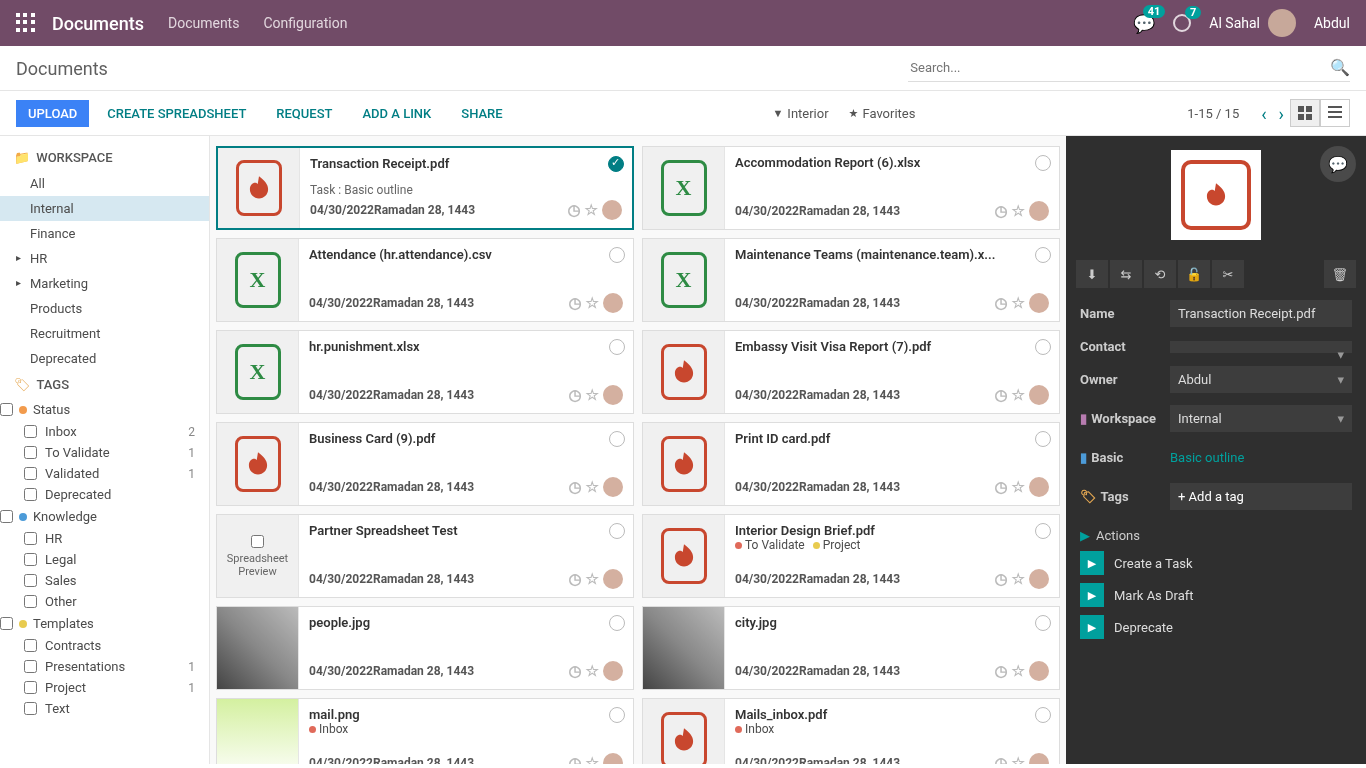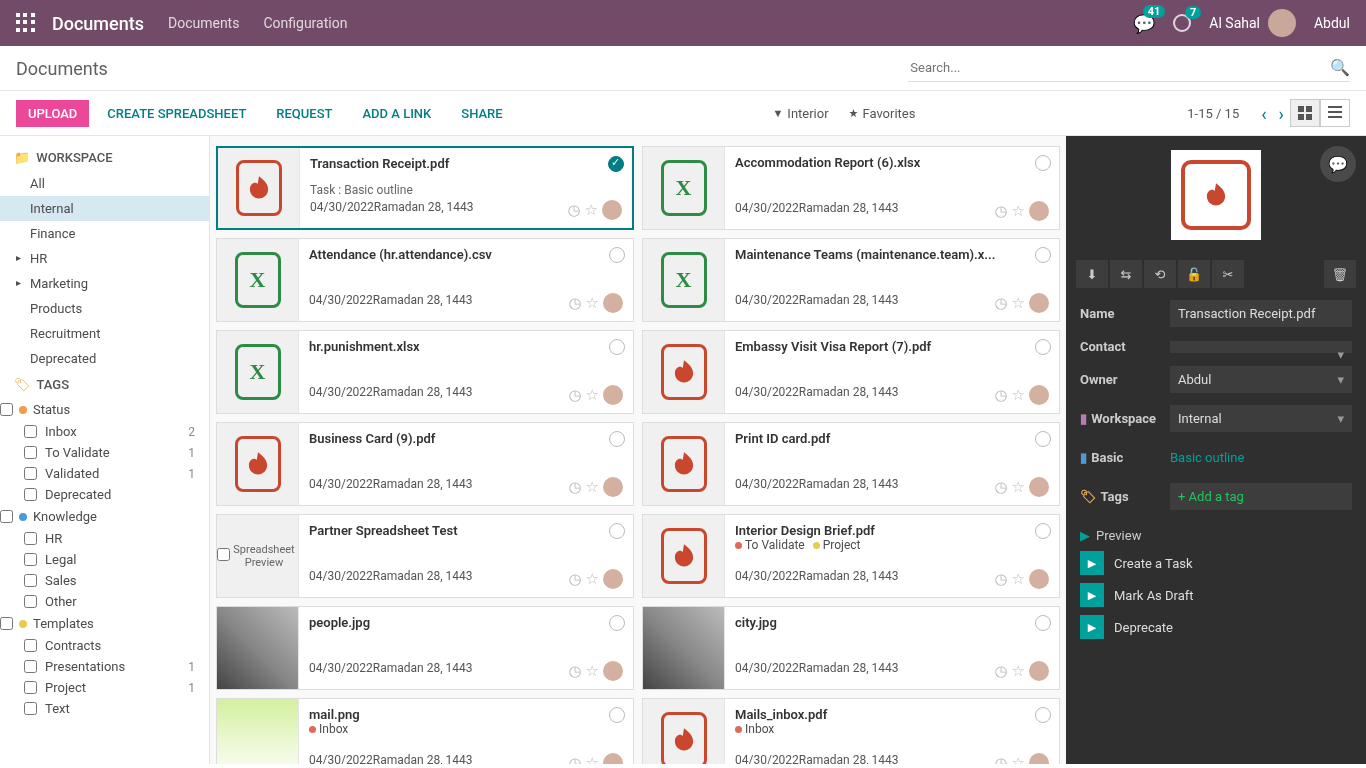--- a/index.html
+++ b/index.html
@@ -23,21 +23,21 @@
 
 .header { display: flex; align-items: center; padding: 8px 16px; border-bottom: 1px solid #e5e5e5; }
 .header .title { font-size: 18px; color: #5f5f5f; }
 .header .search { flex: 1; margin-left: 60%; position: relative; }
 .header .search input { width: 100%; border: none; border-bottom: 1px solid #ddd; padding: 6px 24px 6px 2px; font-size: 13px; outline: none; }
 .header .search .search-icon { position: absolute; right: 0; top: 4px; font-size: 16px; color: #666; }
 
 
 .toolbar { display: flex; align-items: center; padding: 8px 16px; border-bottom: 1px solid #e5e5e5; }
 .toolbar .btn { padding: 6px 12px; font-size: 13px; font-weight: 500; margin-right: 6px; cursor: pointer; border: none; background: none; }
-.toolbar .btn-primary { background: #ec4899; color: #fff; }
+.toolbar .btn-primary { background: #3b82f6; color: #fff; }
 .toolbar .btn-link { color: #017e84; }
 .toolbar .spacer { flex: 1; }
 .toolbar .filter-btn { display: inline-flex; align-items: center; color: #555; margin-right: 20px; cursor: pointer; }
 .toolbar .filter-btn .i { margin-right: 4px; font-size: 11px; }
 .toolbar .pager { margin-right: 16px; color: #555; }
 .toolbar .arrow { color: #017e84; font-size: 18px; margin: 0 6px; cursor: pointer; }
 .toolbar .view-toggle { display: flex; }
 .toolbar .view-btn { width: 30px; height: 28px; border: 1px solid #ccc; display: flex; align-items: center; justify-content: center; cursor: pointer; }
 .toolbar .view-btn.active { background: #efefef; }
 
@@ -68,29 +68,29 @@
 .card .thumb .file-icon { width: 46px; height: 56px; border: 3px solid; border-radius: 8px; display: flex; align-items: center; justify-content: center; font-size: 22px; font-weight: bold; font-family: serif; }
 .card .thumb .pdf { border-color: #c8472e; color: #c8472e; }
 .card .thumb .xls { border-color: #2e8b44; color: #2e8b44; }
 .card .thumb.img { padding: 0; }
 .card .thumb.img div { width: 100%; height: 100%; background: linear-gradient(45deg,#444,#888,#bbb); }
 .card .info { flex: 1; padding: 8px 10px; display: flex; flex-direction: column; justify-content: space-between; }
 .card .info .title { font-weight: 600; color: #333; font-size: 13px; white-space: nowrap; overflow: hidden; text-overflow: ellipsis; }
 .card .info .subtitle { font-size: 12px; color: #666; margin-top: 12px; }
 .card .info .tags-row { font-size: 12px; }
 .card .info .tags-row .tdot { display: inline-block; width: 7px; height: 7px; border-radius: 50%; margin-right: 3px; }
-.card .info .footer-row { display: flex; align-items: flex-start; justify-content: space-between; }
+.card .info .footer-row { display: flex; align-items: center; justify-content: space-between; font-weight: bold; }
 .card .info .date { font-size: 12px; color: #555; }
 .card .info .icons { display: flex; align-items: center; gap: 4px; }
 .card .info .icons span { color: #bbb; font-size: 15px; }
 .card .info .icons .av { width: 20px; height: 20px; border-radius: 50%; background: #d4b0a0; }
 .card .sel-circle { position: absolute; top: 8px; right: 8px; width: 16px; height: 16px; border: 1.5px solid #bbb; border-radius: 50%; cursor: pointer; }
 .card.selected .sel-circle { background: #017e84; border-color: #017e84; }
 .card.selected .sel-circle::after { content: "✓"; color: #fff; font-size: 11px; position: absolute; top: -1px; left: 2px; }
-.card .thumb.text { font-size: 11px; text-align: center; color: #666; flex-direction: row; }
+.card .thumb.text { font-size: 11px; text-align: center; color: #666; flex-direction: column; }
 
 
 .details { width: 300px; background: #2f2f2f; color: #ddd; overflow-y: auto; position: relative; }
 .details .preview { text-align: center; padding: 14px 0; }
 .details .preview .file-icon { display: inline-flex; width: 90px; height: 90px; background: #fff; padding: 10px; }
 .details .preview .file-icon div { width: 100%; height: 100%; border: 4px solid #c8472e; border-radius: 10px; display: flex; align-items: center; justify-content: center; }
 .details .toolbar-icons { display: flex; padding: 6px 10px; gap: 2px; align-items: center; }
 .details .toolbar-icons .tib { width: 32px; height: 28px; background: #3d3d3d; display: flex; align-items: center; justify-content: center; color: #ccc; font-size: 13px; cursor: pointer; }
 .details .toolbar-icons .tib.last { margin-left: auto; }
 .details .field-row { display: flex; align-items: center; padding: 6px 14px; }
@@ -622,25 +622,25 @@
           <span style="color:#4c9bd8">▮</span>
           <span>Basic</span>
         </div>
       <div class="val link">Basic outline</div>
     </div>
     <div class="field-row">
       <div class="lbl">
           <span style="color:#e5a852">🏷</span>
           <span>Tags</span>
         </div>
-      <div class="val" style="color:#22c55e">+ Add a tag</div>
+      <div class="val" style="color:#ffffff">+ Add a tag</div>
     </div>
     <div class="actions-head">
       <span style="color:#00a09d">▶</span>
-      <span>Preview</span>
+      <span>Actions</span>
     </div>
     <div id="actions-list">
         <div class="action-btn">
           <div class="play">▶</div>
           <span>Create a Task</span>
         </div>
         <div class="action-btn">
           <div class="play">▶</div>
           <span>Mark As Draft</span>
         </div>

